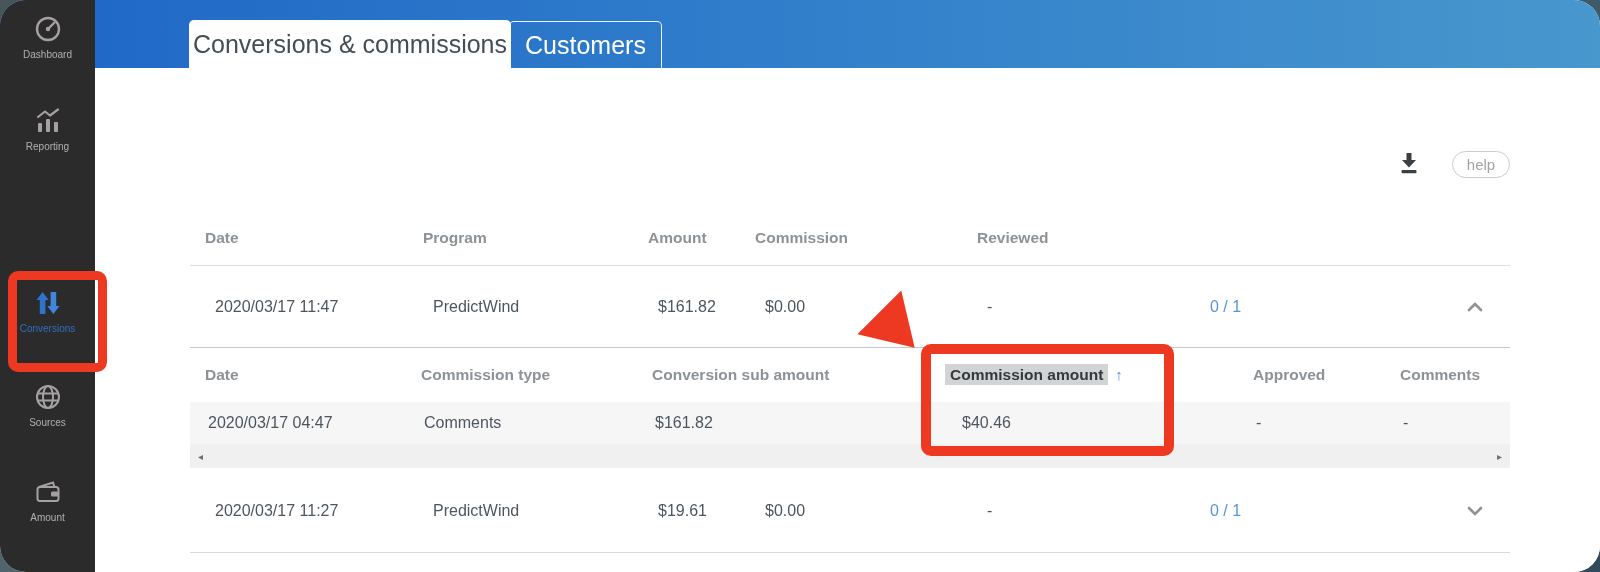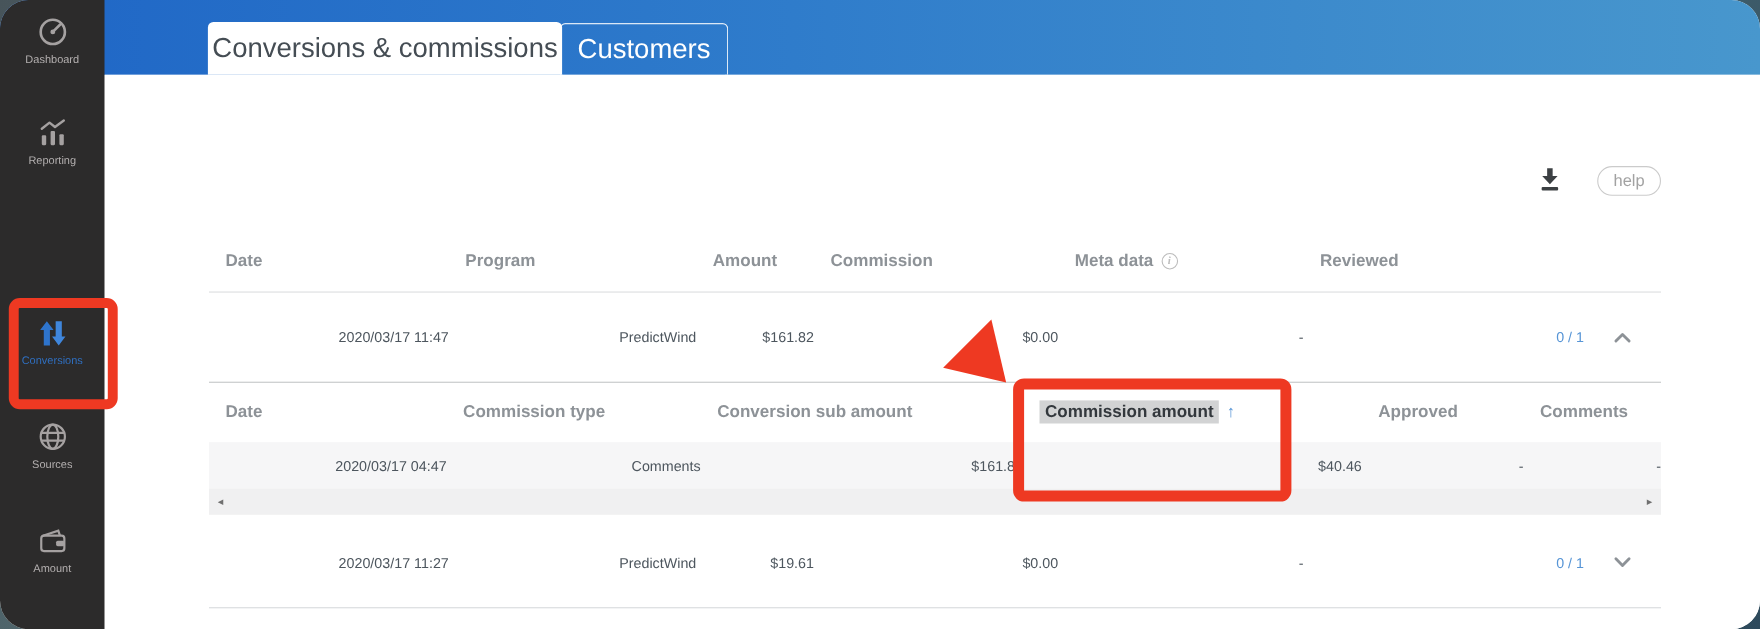--- a/index.html
+++ b/index.html
@@ -47,21 +47,21 @@
   .help-pill{
     position:absolute;left:1452px;top:151px;width:58px;height:27px;box-sizing:border-box;
     border:1.5px solid #cbcbcb;border-radius:14px;color:#a2a2a2;font-size:15px;
     display:flex;align-items:center;justify-content:center;cursor:pointer;z-index:4;
   }
   
   .grid{position:absolute;left:190px;width:1320px;display:grid;align-items:center;box-sizing:border-box;z-index:2;}
   .grid-main{grid-template-columns:218px 225px 107px 222px 223px 255px 70px;}
   .grid-sub{grid-template-columns:216px 231px 293px 308px 147px 125px;}
   .th{color:#8d9297;font-weight:bold;font-size:15.5px;padding-left:15px;white-space:nowrap;}
-  .td{color:#4d565e;font-size:13px;padding-left:25px;white-space:nowrap;text-align:right;}
+  .td{color:#4d565e;font-size:16px;padding-left:25px;white-space:nowrap;}
   .td-sub{padding-left:18px;}
   .head-main{top:210px;height:56px;border-bottom:1px solid #dcdee0;}
   .row-1{top:266px;height:81px;}
   .head-sub{top:347px;height:55px;border-top:1px solid #c4c6c8;}
   .row-sub{top:402px;height:42px;background:#f6f6f7;}
   .row-2{top:470px;height:83px;border-bottom:1px solid #d8dadc;}
   .reviewed{color:#5795d6;}
   .chev-cell{display:flex;justify-content:center;padding-left:0;cursor:pointer;}
   .meta-head{display:flex;align-items:center;gap:7px;}
   .info-dot{
@@ -155,24 +155,20 @@
   </div>
   <div class="help-pill">
     <span>help</span>
   </div>
 
   <div class="grid grid-main head-main">
     <div class="th">Date</div>
     <div class="th">Program</div>
     <div class="th">Amount</div>
     <div class="th">Commission</div>
-    <div class="th meta-head">
-      <span>Meta data</span>
-      <span class="info-dot">i</span>
-    </div>
     <div class="th">Reviewed</div>
     <div class="th"></div>
   </div>
 
   <div class="grid grid-main row-1">
     <div class="td">2020/03/17 11:47</div>
     <div class="td">PredictWind</div>
     <div class="td">$161.82</div>
     <div class="td">$0.00</div>
     <div class="td">-</div>

